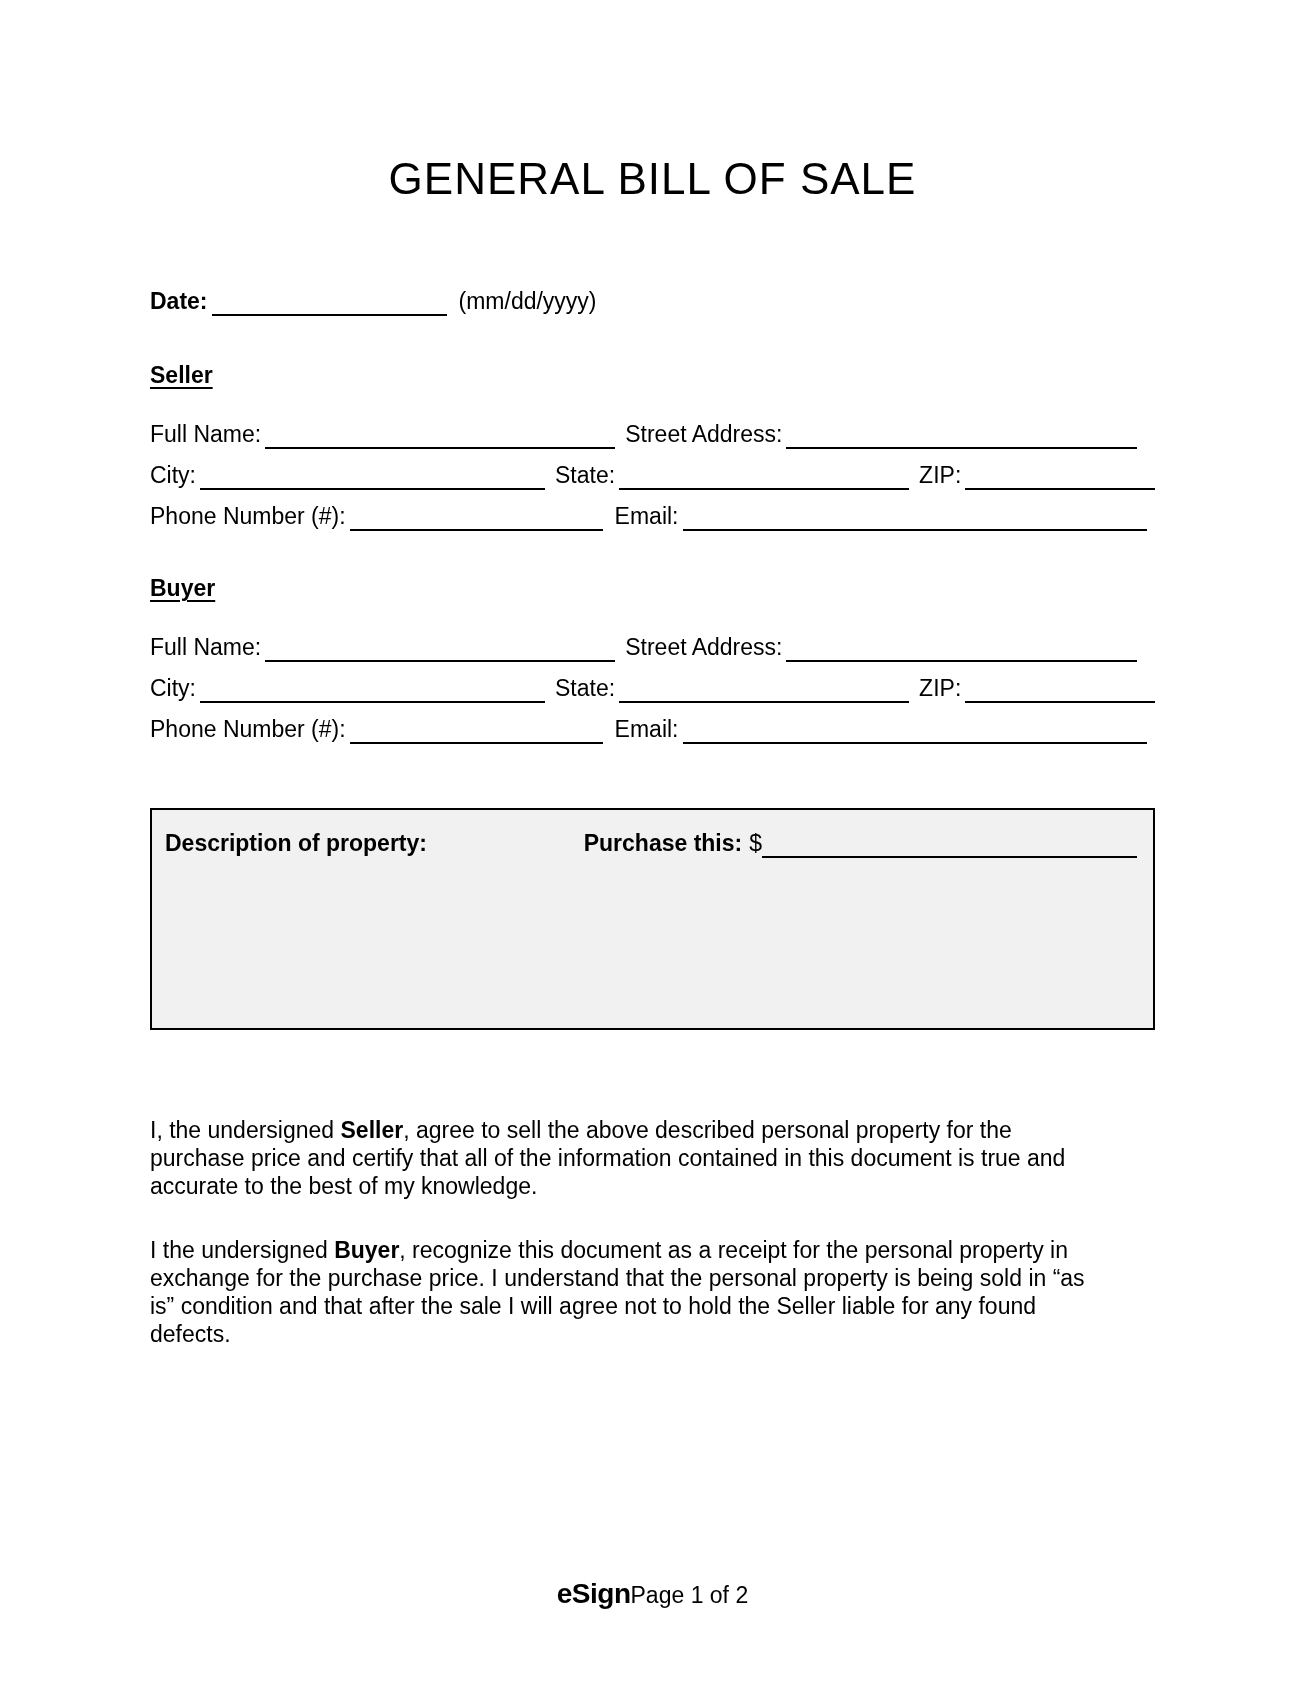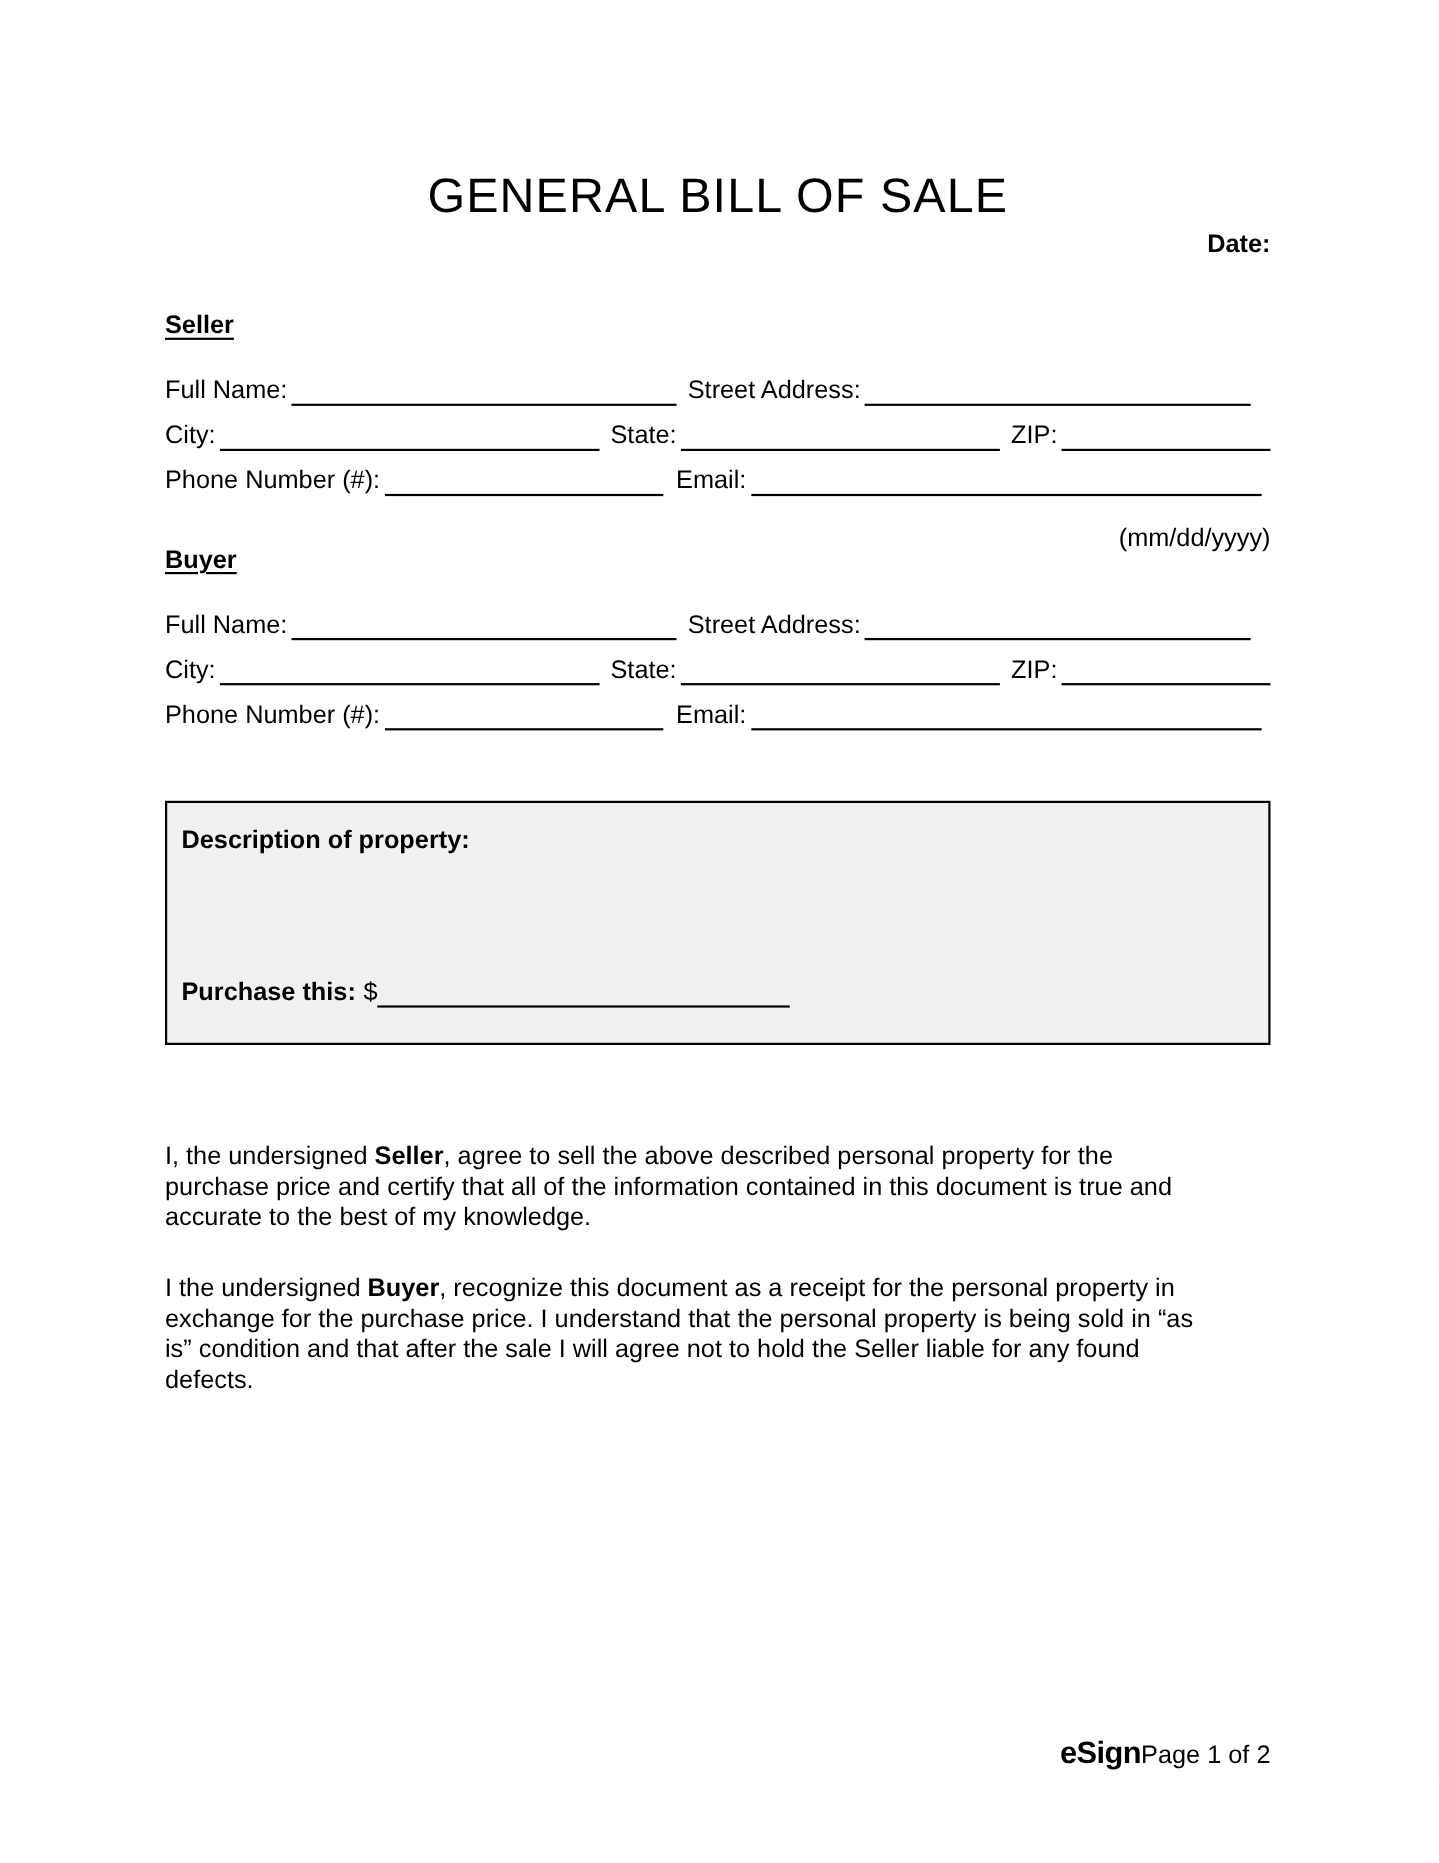--- a/index.html
+++ b/index.html
@@ -13,21 +13,21 @@
     box-sizing:border-box;
     padding:0 153px 0 150px;
     overflow:hidden;
   }
   .title{
     margin:152px 0 0 0;
     font-size:44px;line-height:54px;font-weight:normal;
     letter-spacing:1px;text-align:center;
   }
   .row{display:flex;align-items:flex-end;height:29px;}
-  .date-row{height:30px;flex-direction:column;}
+  .date-row{margin-top:80px;height:30px;}
   .lbl{white-space:nowrap;}
   .bold{font-weight:bold;}
   .ml10{margin-left:10px;}
   .ml12{margin-left:12px;}
   .mr8{margin-right:8px;}
   .mr18{margin-right:18px;}
   .grow{flex:1 1 auto;}
   .line{
     display:inline-block;height:26px;
     border-bottom:2px solid var(--line,#000000);
@@ -42,35 +42,35 @@
   }
   .first-row{margin-top:30px;}
   .next-row{margin-top:12px;}
   .buyer-heading{margin-top:42px;}
   .property-box{
     margin-top:64px;
     box-sizing:border-box;
     height:222px;
     background:var(--box-bg,#f1f1f1);
     border:2px solid var(--box-border,#000000);
-    display:flex;flex-direction:column;
+    display:flex;flex-direction:row;
     padding:18px 16px 32px 13px;
   }
   .description-area{flex:1 1 auto;}
   .price-row{display:flex;align-items:flex-end;height:30px;}
   .price-line{width:375px;margin-left:0;}
   .para{
     width:940px;margin:0;
     font-size:23px;line-height:28px;
   }
   .para-1{margin-top:86px;}
   .para-2{margin-top:36px;}
   .footer{
     position:absolute;left:150px;right:153px;bottom:84px;
-    display:flex;justify-content:flex-end;align-items:baseline;
+    display:flex;justify-content:center;align-items:baseline;
   }
   .brand{font-size:28px;font-weight:800;letter-spacing:-0.5px;}
   .page-num{font-size:23px;}
 </style>
 </head>
 <body>
 
 <div class="page">
 
   <h1 class="title">GENERAL BILL OF SALE</h1>

